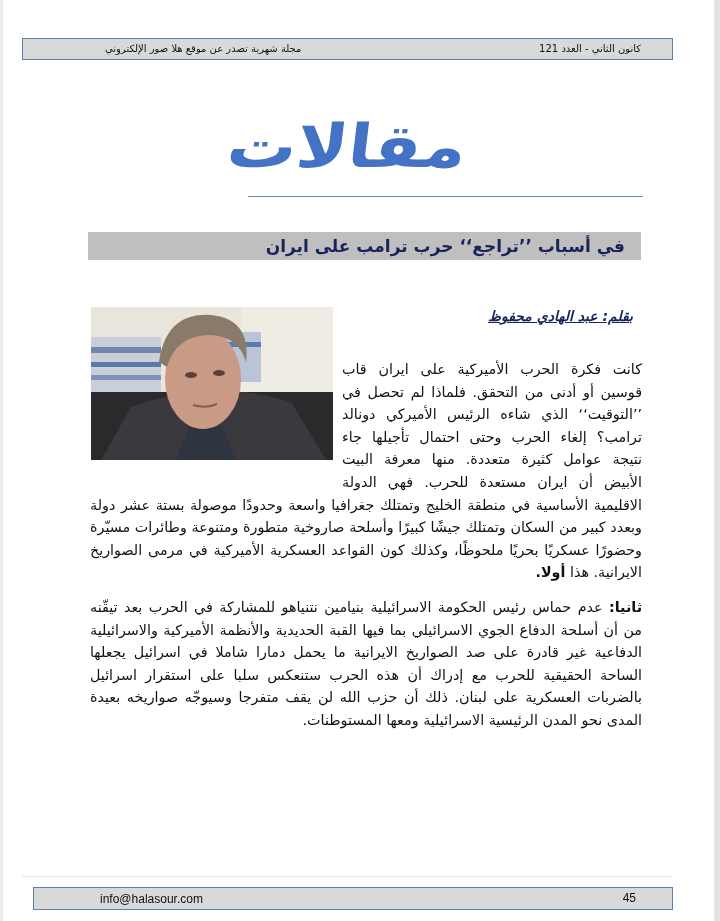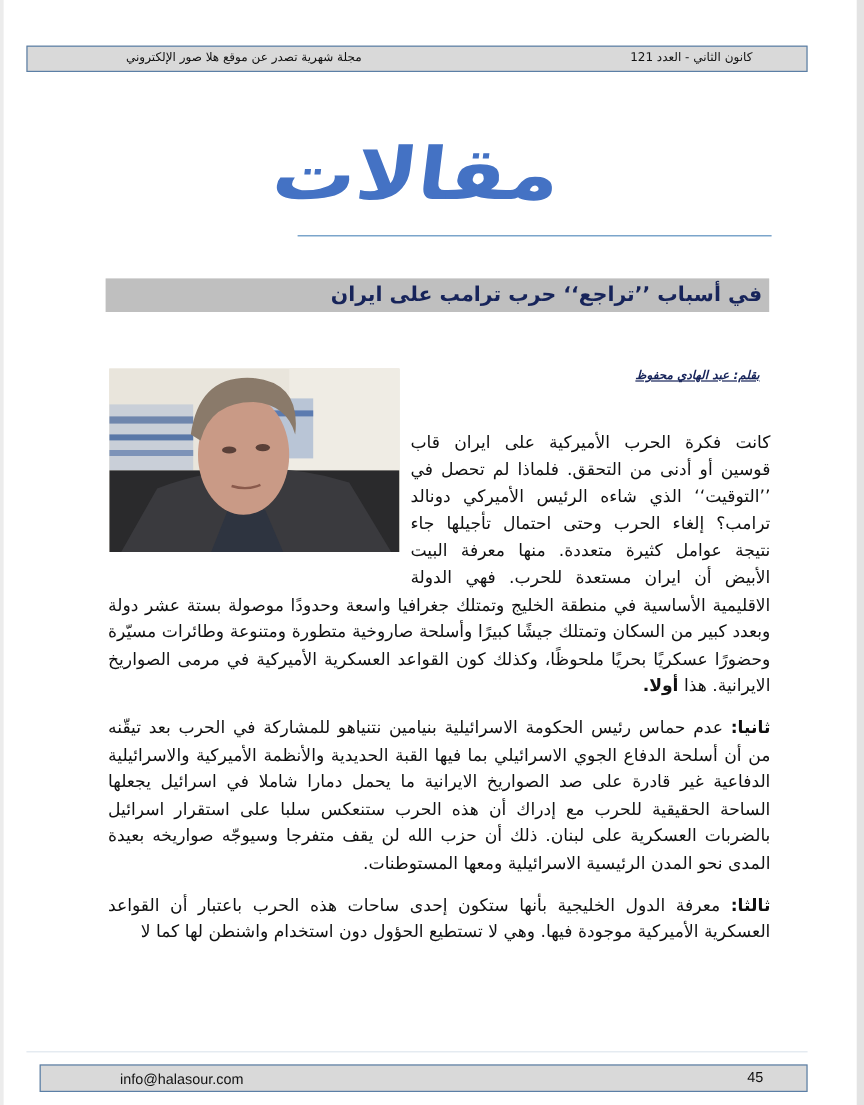--- a/index.html
+++ b/index.html
@@ -10,44 +10,44 @@
   }
   .page {
     position:absolute; left:3px; top:0; width:711px; height:921px;
     background:#ffffff;
   }
   .header-bar {
     position:absolute; left:19px; top:38px; width:651px; height:22px;
     background:#d9d9d9; border:1px solid #5b7fa6; box-sizing:border-box;
     font-family:"DejaVu Sans", sans-serif; font-size:10px; color:#111;
   }
-  .header-bar .issue { position:absolute; right:45px; top:4px; direction:rtl; }
+  .header-bar .issue { position:absolute; right:31px; top:4px; direction:rtl; }
   .header-bar .magazine { position:absolute; left:82px; top:4px; direction:rtl; }
   .section-logo {
     position:absolute; left:270px; top:110px; width:180px; height:72px;
     color:#4472c4; font-family:"DejaVu Sans", sans-serif; font-weight:bold;
     font-size:60px; line-height:72px; text-align:center; direction:rtl;
     transform:scaleX(1.15) skewX(-6deg); letter-spacing:-2px;
   }
   .section-rule {
     position:absolute; left:245px; top:196px; width:395px; height:1px;
     background:#5b8fbf;
   }
   .title-bar {
     position:absolute; left:85px; top:232px; width:553px; height:28px;
-    background:#bfbfbf; direction:rtl; box-sizing:border-box; padding-right:6px;
+    background:#bfbfbf; direction:rtl; box-sizing:border-box; padding-right:16px;
   }
   .title-bar .title {
     font-family:"DejaVu Sans", sans-serif; font-weight:bold; font-size:17px;
     color:#17245a; line-height:28px;
   }
   .byline {
     position:absolute; right:81px; top:308px; direction:rtl;
     font-family:"DejaVu Sans", sans-serif; font-weight:bold; font-style:italic;
-    font-size:10px; color:#17245a; text-decoration:underline;
+    font-size:14px; color:#17245a; text-decoration:underline;
   }
   .photo {
     position:absolute; left:88px; top:307px; width:242px; height:153px;
     overflow:hidden; background:#e8e4da;
   }
   .article {
     position:absolute; left:87px; top:338px; width:552px; direction:rtl;
     text-align:justify; font-family:"DejaVu Sans", sans-serif;
     font-size:14.3px; line-height:22.6px; color:#111;margin-top:20px;
   }
@@ -109,23 +109,20 @@
   </div>
 
   <div class="article">
     <div class="float-spacer"></div>
     <p>
       <span></span><span>كانت فكرة الحرب الأميركية على ايران قاب قوسين أو أدنى من التحقق. فلماذا لم تحصل في ’’التوقيت‘‘ الذي شاءه الرئيس الأميركي دونالد ترامب؟ إلغاء الحرب وحتى احتمال تأجيلها جاء نتيجة عوامل كثيرة متعددة. منها معرفة البيت الأبيض أن ايران مستعدة للحرب. فهي الدولة الاقليمية الأساسية في منطقة الخليج وتمتلك جغرافيا واسعة وحدودًا موصولة بستة عشر دولة وبعدد كبير من السكان وتمتلك جيشًا كبيرًا وأسلحة صاروخية متطورة ومتنوعة وطائرات مسيّرة وحضورًا عسكريًا بحريًا ملحوظًا، وكذلك كون القواعد العسكرية الأميركية في مرمى الصواريخ الايرانية. هذا </span><b>أولا.</b>
     </p>
     <p>
       <b>ثانيا:</b><span> عدم حماس رئيس الحكومة الاسرائيلية بنيامين نتنياهو للمشاركة في الحرب بعد تيقّنه من أن أسلحة الدفاع الجوي الاسرائيلي بما فيها القبة الحديدية والأنظمة الأميركية والاسرائيلية الدفاعية غير قادرة على صد الصواريخ الايرانية ما يحمل دمارا شاملا في اسرائيل يجعلها الساحة الحقيقية للحرب مع إدراك أن هذه الحرب ستنعكس سلبا على استقرار اسرائيل بالضربات العسكرية على لبنان. ذلك أن حزب الله لن يقف متفرجا وسيوجّه صواريخه بعيدة المدى نحو المدن الرئيسية الاسرائيلية ومعها المستوطنات.</span>
     </p>
-    <p>
-      <b>ثالثا:</b><span> معرفة الدول الخليجية بأنها ستكون إحدى ساحات هذه الحرب باعتبار أن القواعد العسكرية الأميركية موجودة فيها. وهي لا تستطيع الحؤول دون استخدام واشنطن لها كما لا</span>
-    </p>
   </div>
 
   <div class="footer-rule"></div>
   <div class="footer-bar">
     <span class="email">info@halasour.com</span>
     <span class="page-num">45</span>
   </div>
 </div>
 
 <div class="right-strip"></div>

